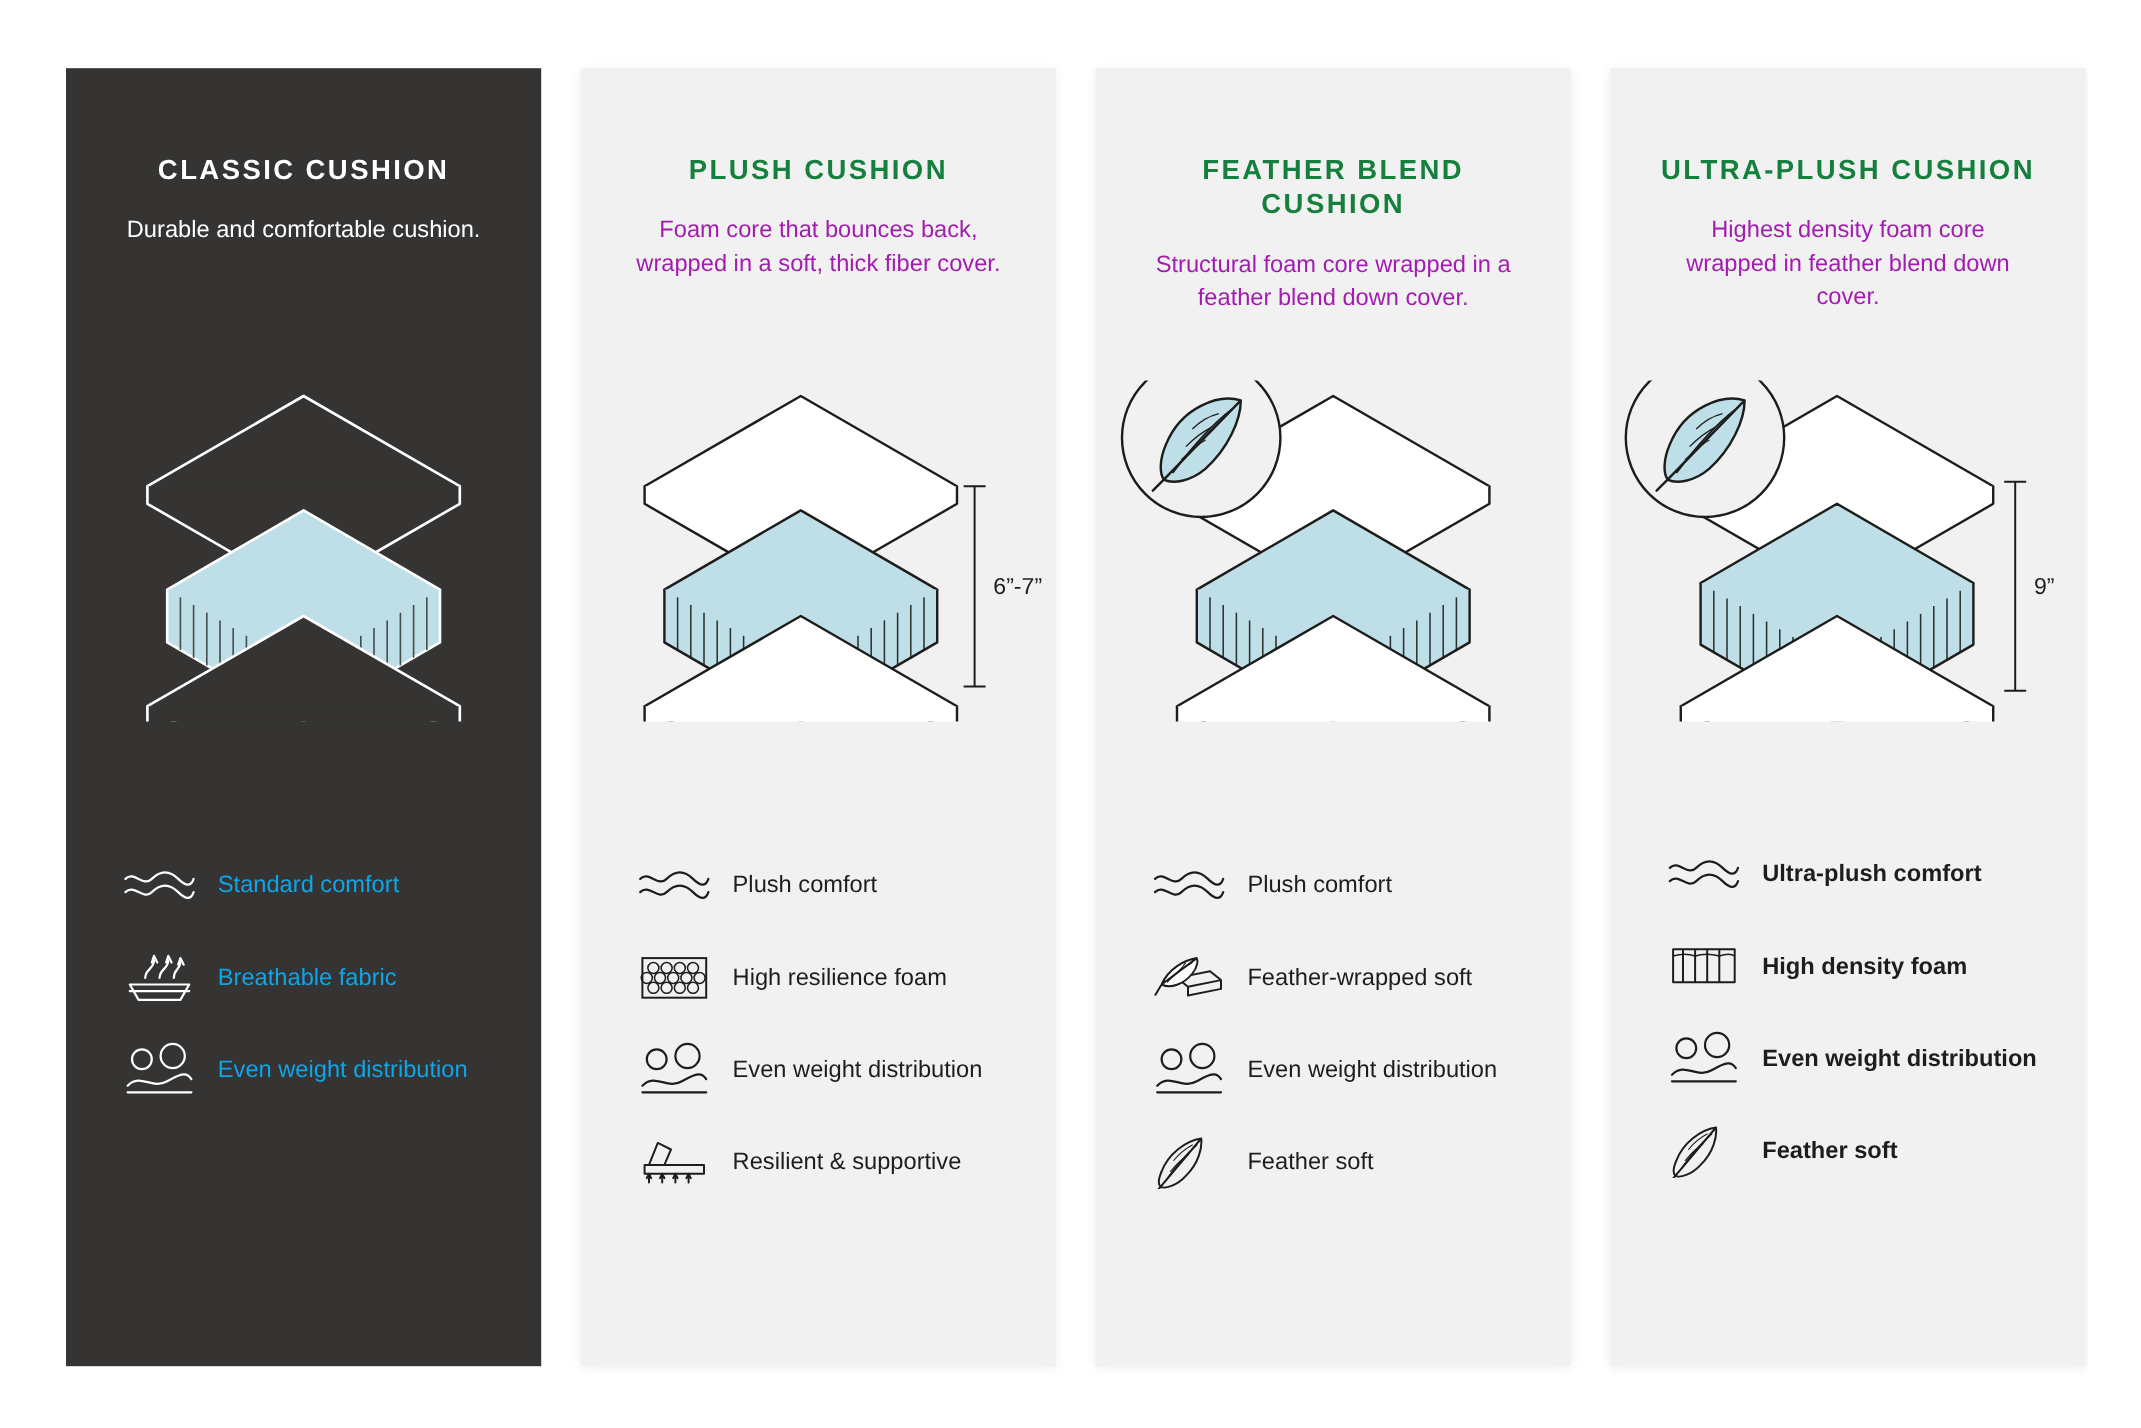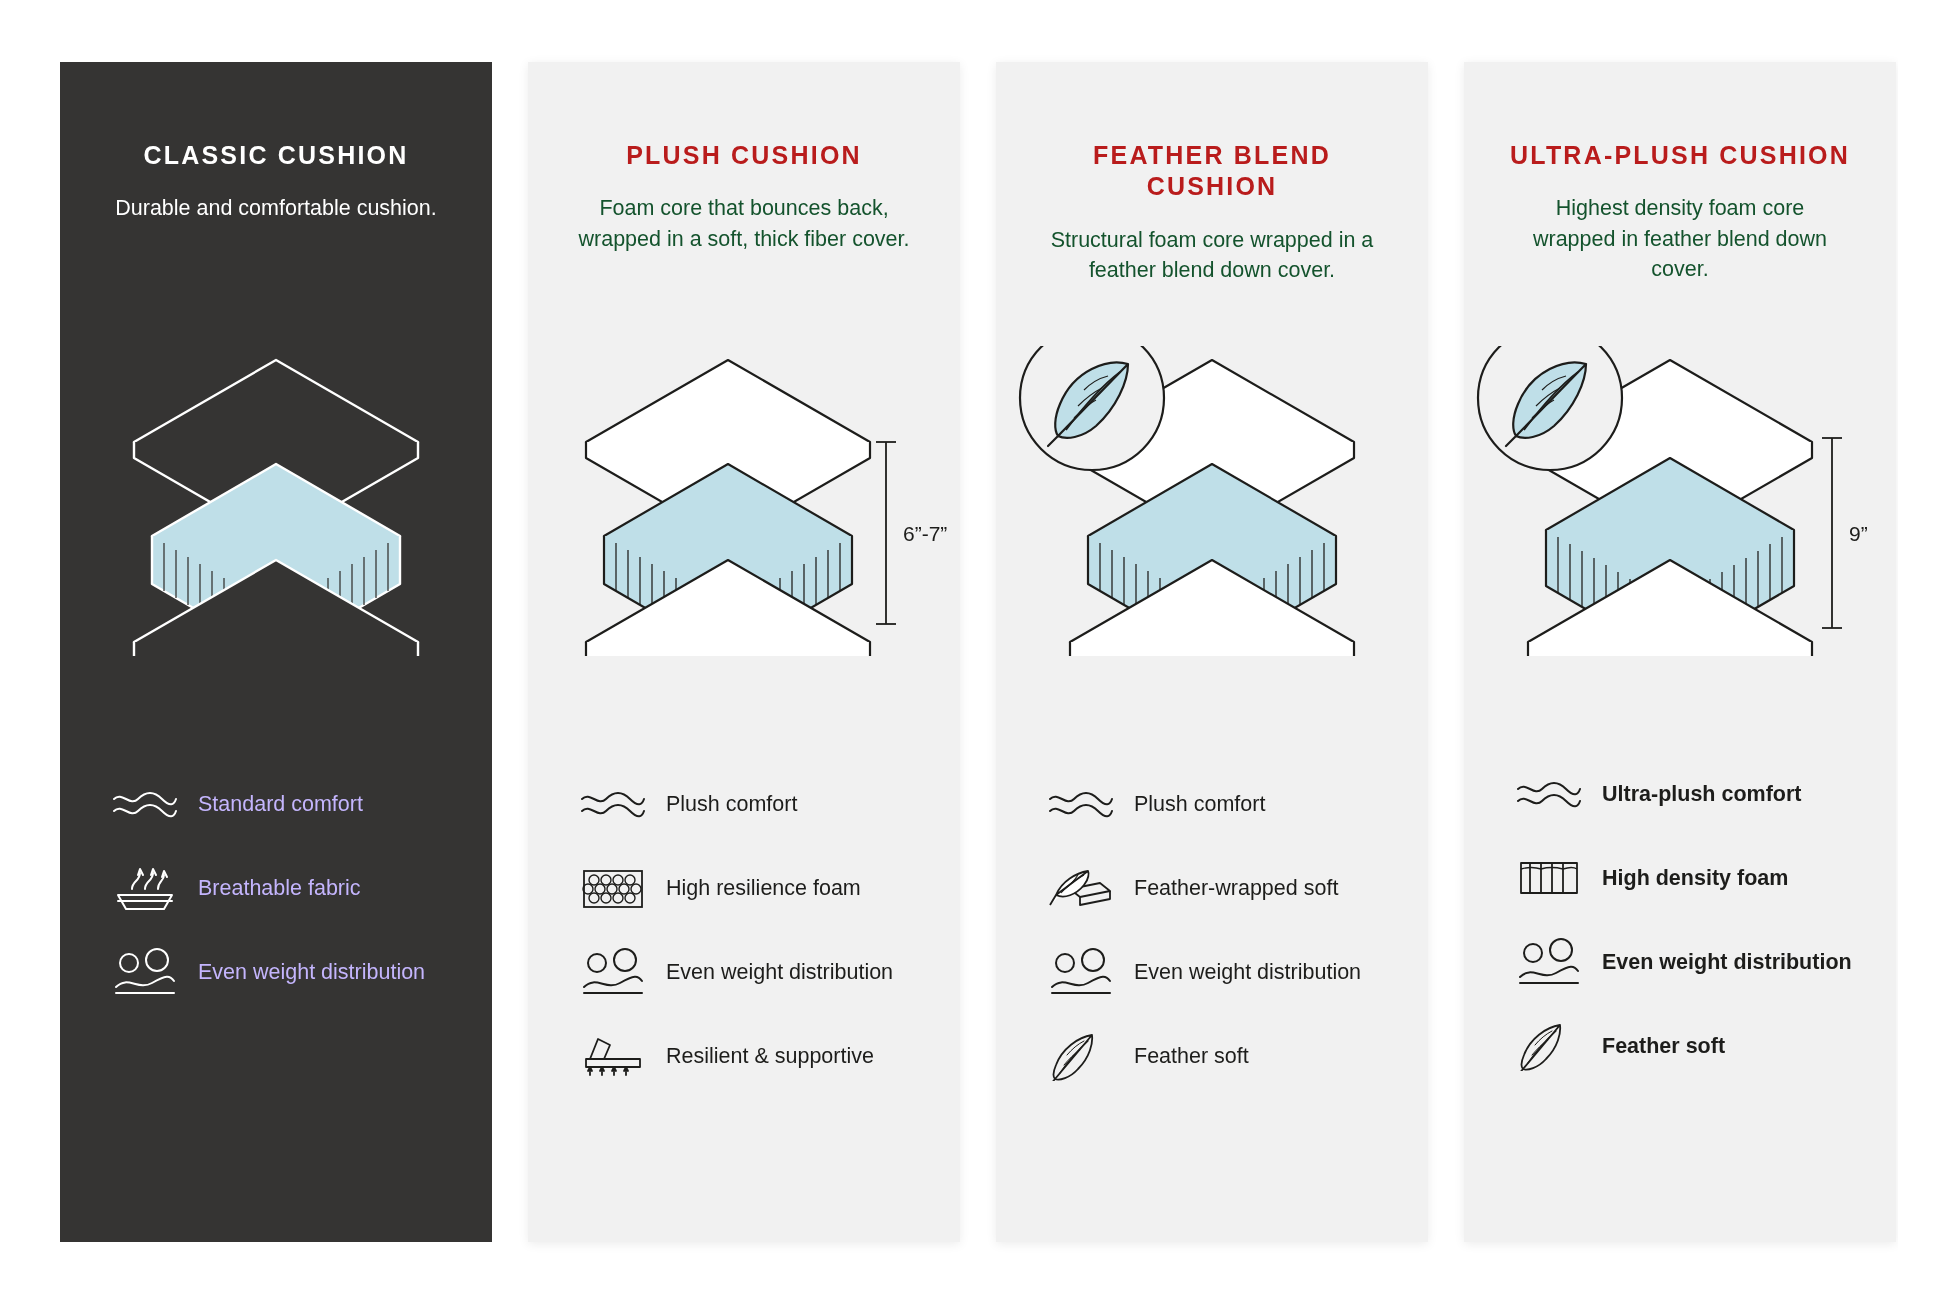--- a/index.html
+++ b/index.html
@@ -41,32 +41,32 @@
     box-shadow: none;
   }
   .card-title {
     margin: 0;
     padding: 78px 40px 0 40px;
     text-align: center;
     font-size: 25px;
     font-weight: bold;
     letter-spacing: 2.2px;
     line-height: 1.25;
-    color: #b91c1c;
+    color: #15803d;
     text-transform: uppercase;
   }
   .card.dark .card-title { color: #ffffff; }
 
   .card-desc {
     margin: 0;
     padding: 22px 48px 0 48px;
     text-align: center;
     font-size: 21.5px;
     line-height: 1.42;
-    color: #14532d;
+    color: #a21caf;
   }
   .card.dark .card-desc { color: #ffffff; }
 
   .art {
     position: absolute;
     left: 0;
     top: 284px;
     width: 432px;
     height: 310px;
   }
@@ -92,21 +92,21 @@
     display: flex;
     align-items: center;
     justify-content: flex-start;
   }
   .feature .flabel {
     font-size: 21.5px;
     line-height: 1.32;
     color: #1d1d1b;
     padding-left: 12px;
   }
-  .card.dark .feature .flabel { color: #c4b5fd; }
+  .card.dark .feature .flabel { color: #0ea5e9; }
 
   .dim-label {
     font-size: 21px;
     color: #1d1d1b;
   }
 </style>
 </head>
 <body>
 
 <div class="board">

